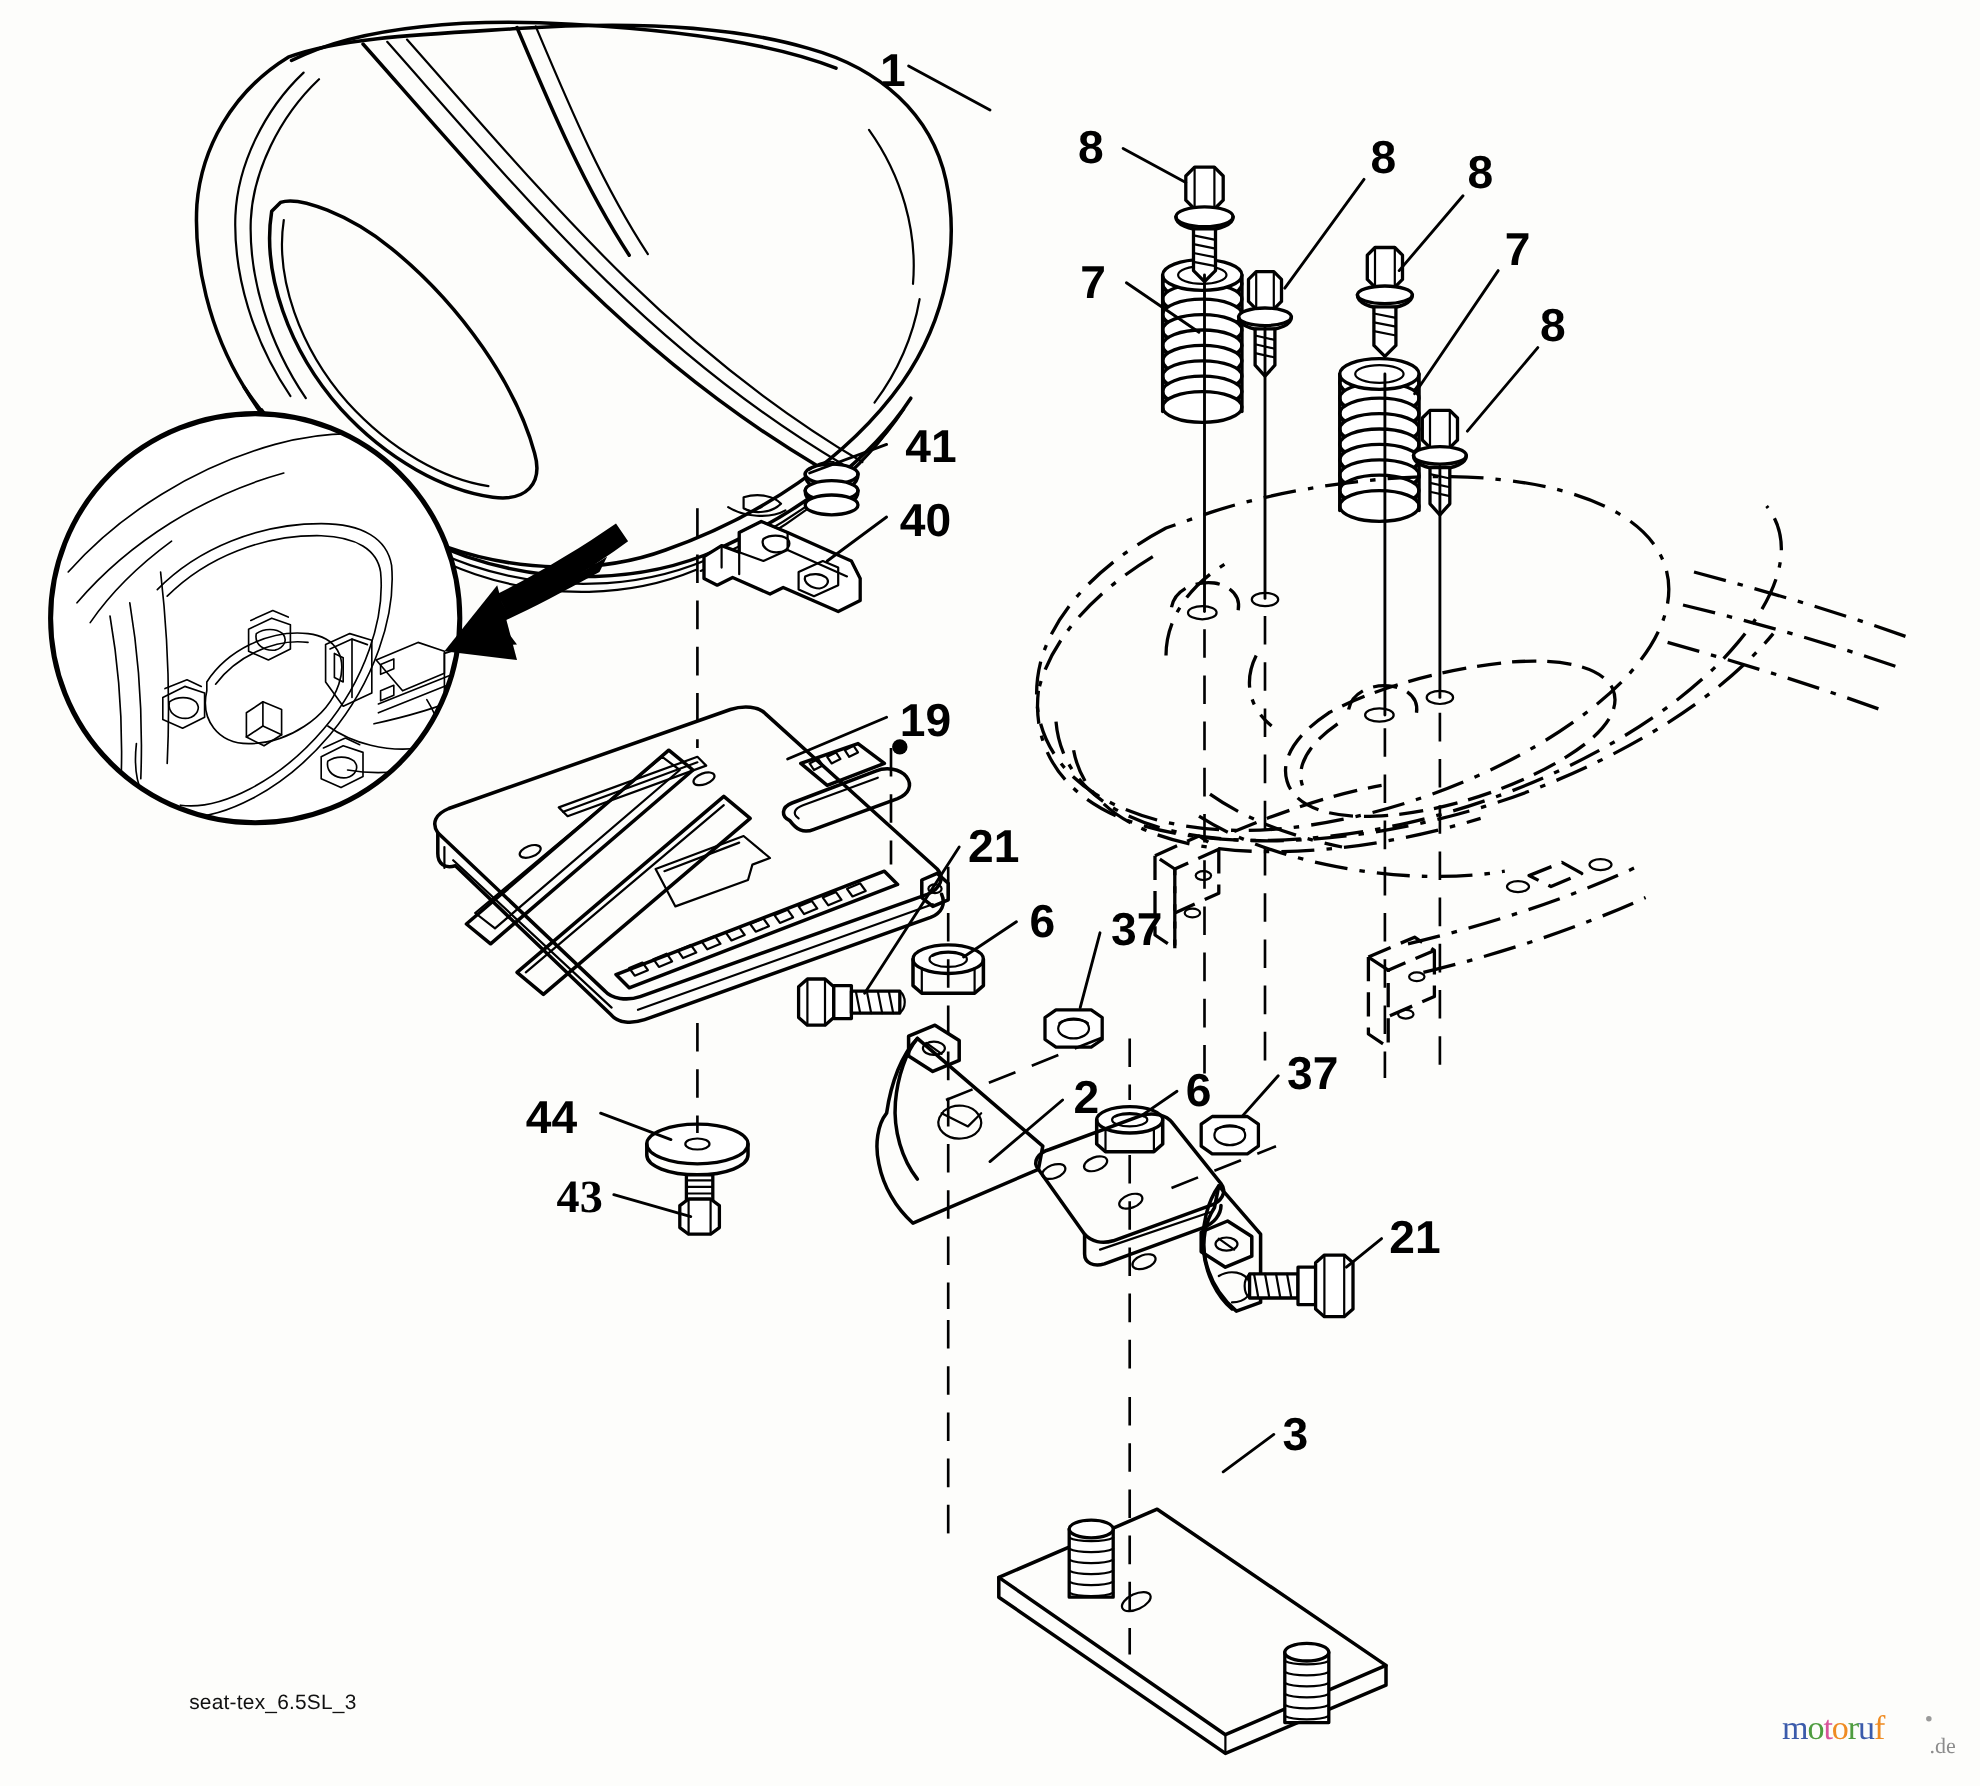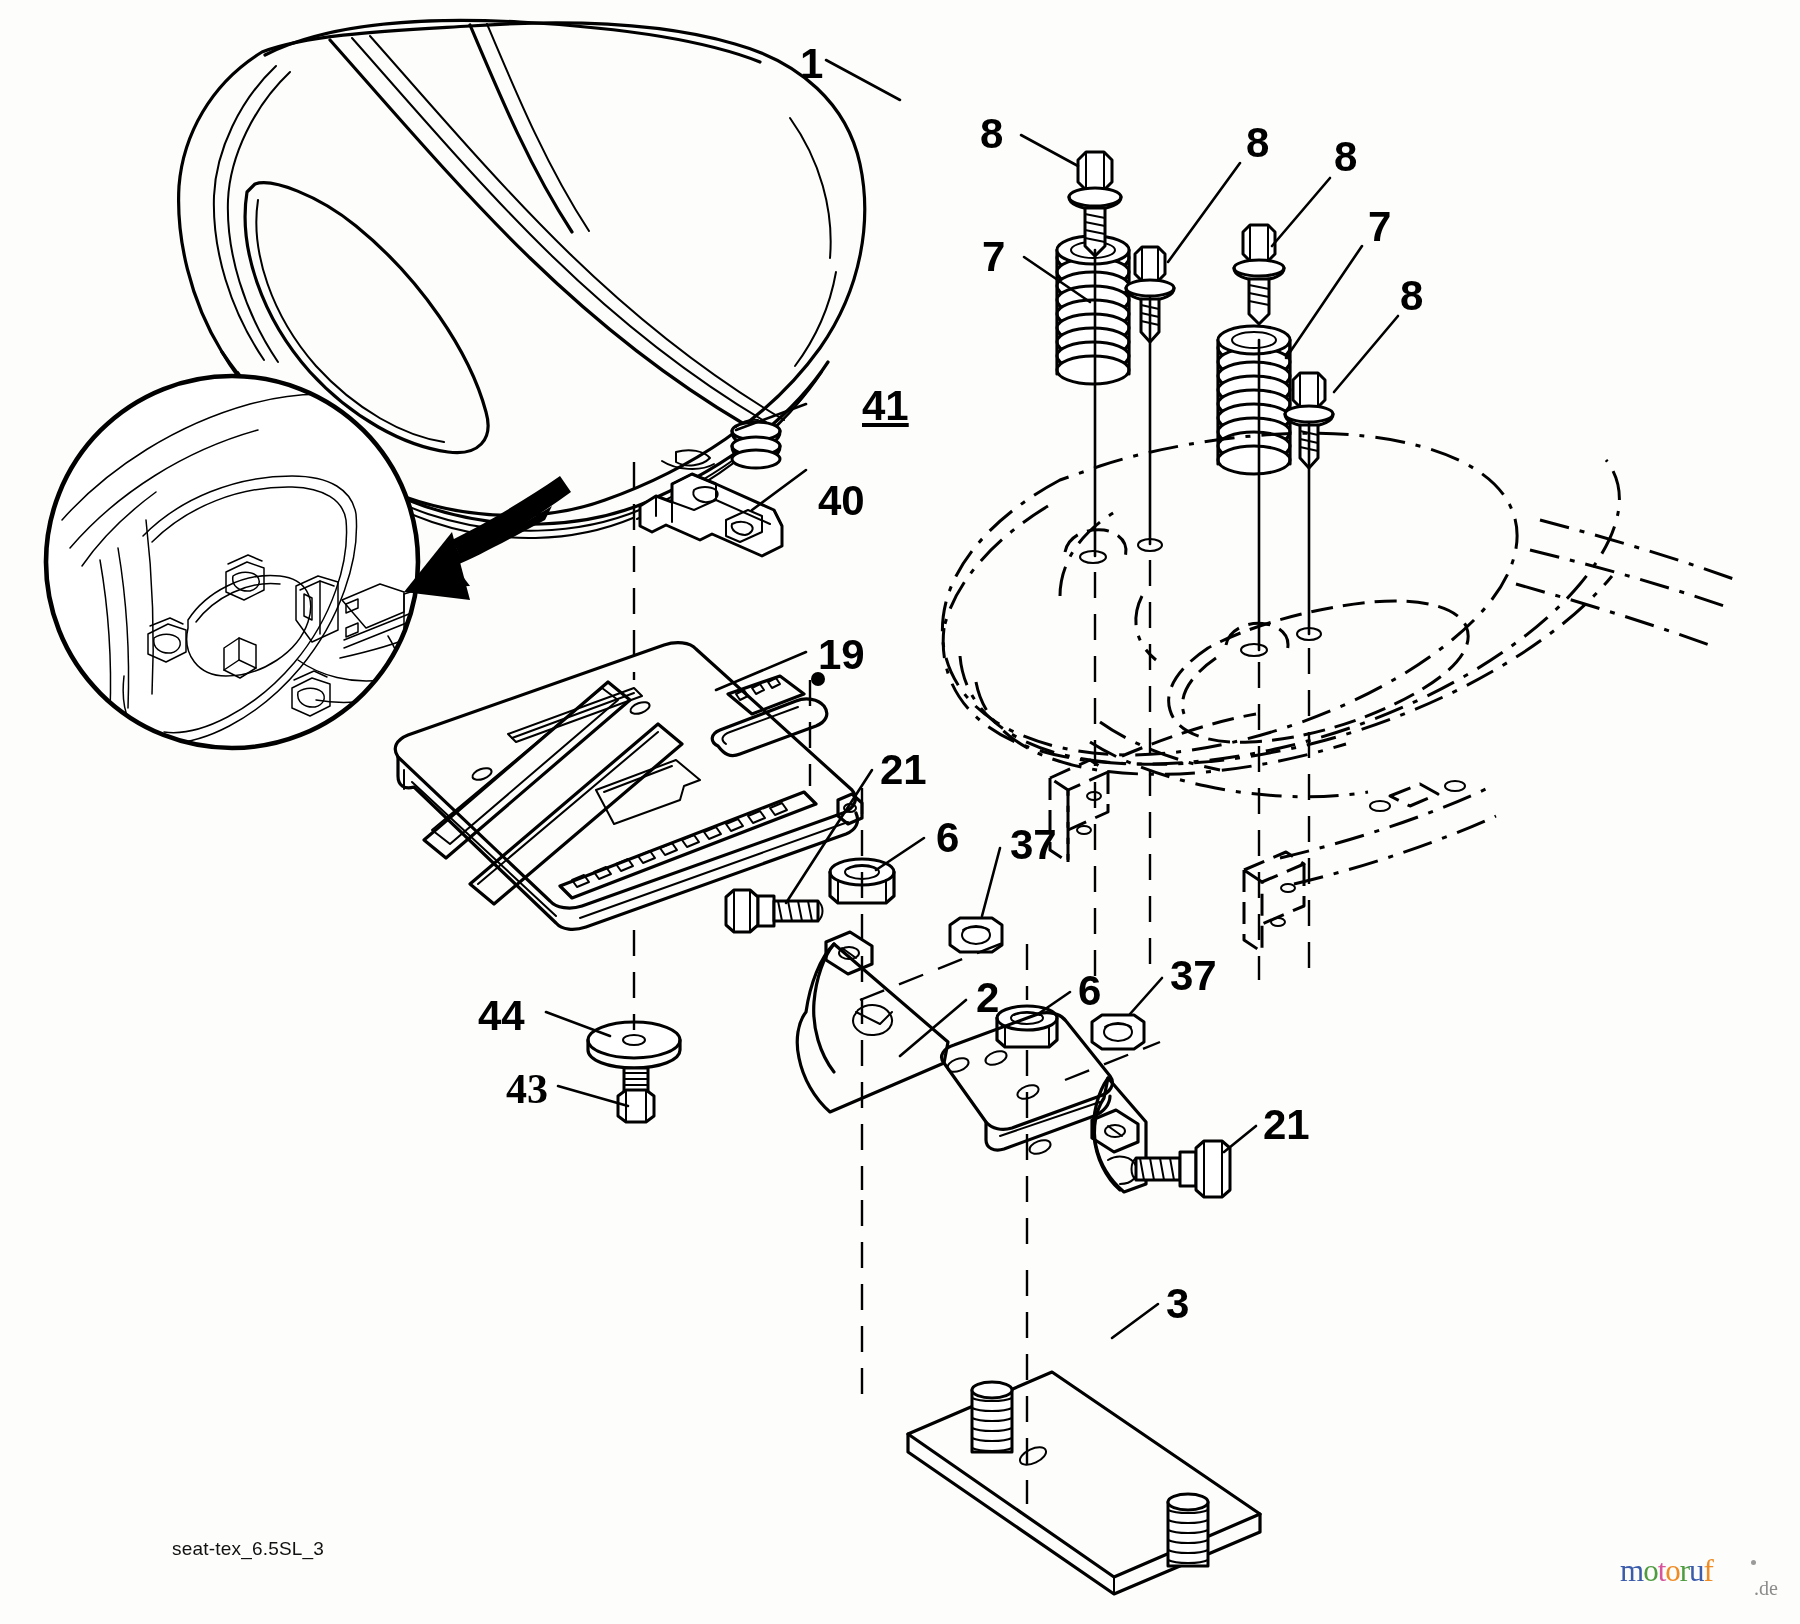--- a/index.html
+++ b/index.html
@@ -678,22 +678,22 @@
     </g>
   </svg>
 
   <div class="callout" style="left:800px;  top:43px;">1</div>
   <div class="callout" style="left:980px;  top:113px;">8</div>
   <div class="callout" style="left:1246px; top:122px;">8</div>
   <div class="callout" style="left:1334px; top:136px;">8</div>
   <div class="callout" style="left:982px;  top:236px;">7</div>
   <div class="callout" style="left:1368px; top:206px;">7</div>
   <div class="callout" style="left:1400px; top:275px;">8</div>
-  <div class="callout" style="left:862px;  top:385px;text-decoration:underline;">41</div>
-  <div class="callout" style="left:818px;  top:480px;">40</div>
+  <div class="callout" style="left:823px;  top:385px;">41</div>
+  <div class="callout" style="left:818px;  top:452px;">40</div>
   <div class="callout" style="left:818px;  top:634px;">19</div>
   <div class="callout" style="left:880px;  top:749px;">21</div>
   <div class="callout" style="left:936px;  top:817px;">6</div>
   <div class="callout" style="left:1010px; top:824px;">37</div>
   <div class="callout" style="left:1078px; top:970px;">6</div>
   <div class="callout" style="left:1170px; top:955px;">37</div>
   <div class="callout" style="left:976px;  top:977px;">2</div>
   <div class="callout" style="left:478px;  top:995px;">44</div>
   <div class="callout" style="left:506px;  top:1068px;font-family:Liberation Serif, serif;">43</div>
   <div class="callout" style="left:1263px; top:1104px;">21</div>

